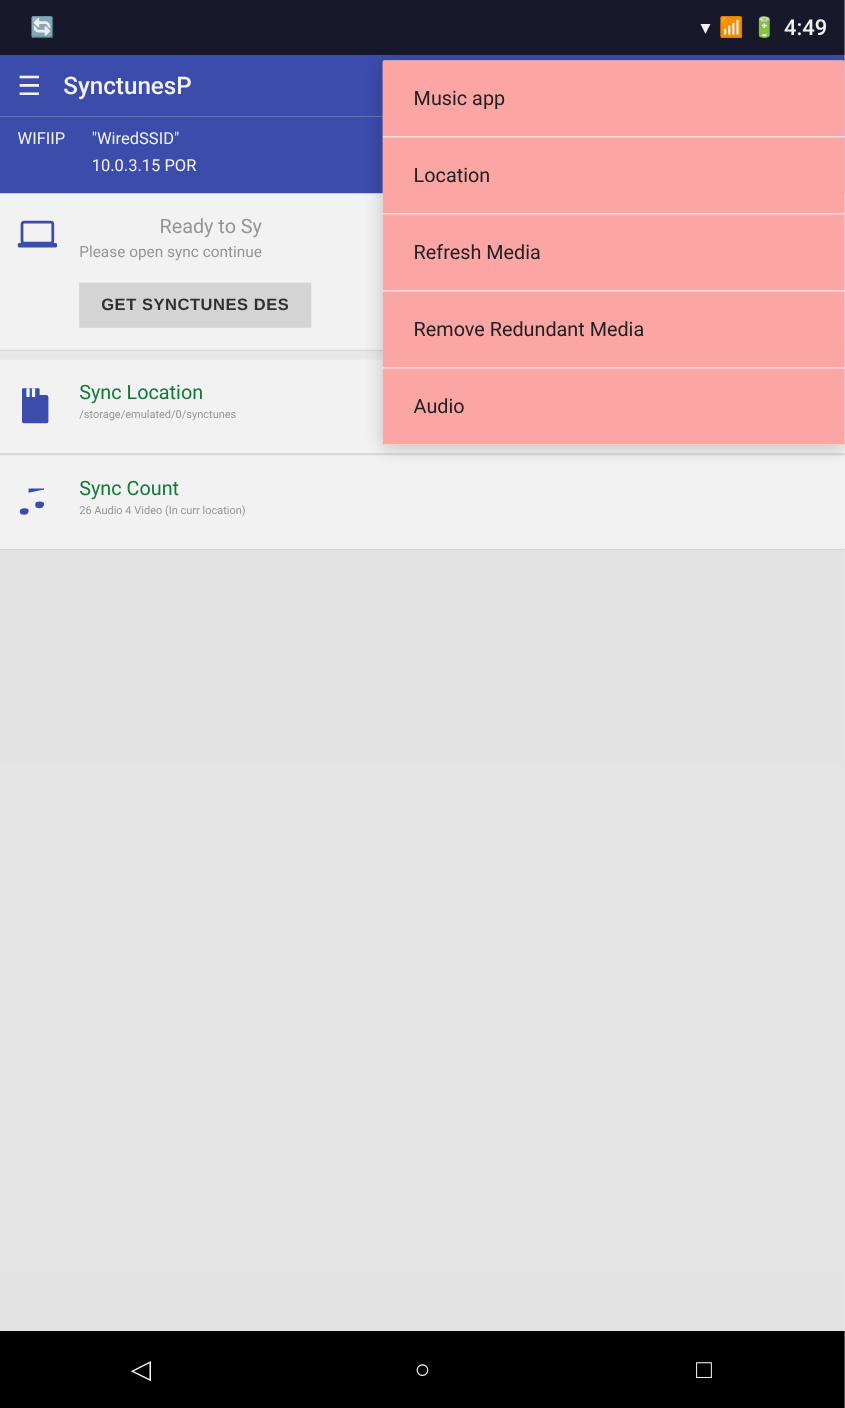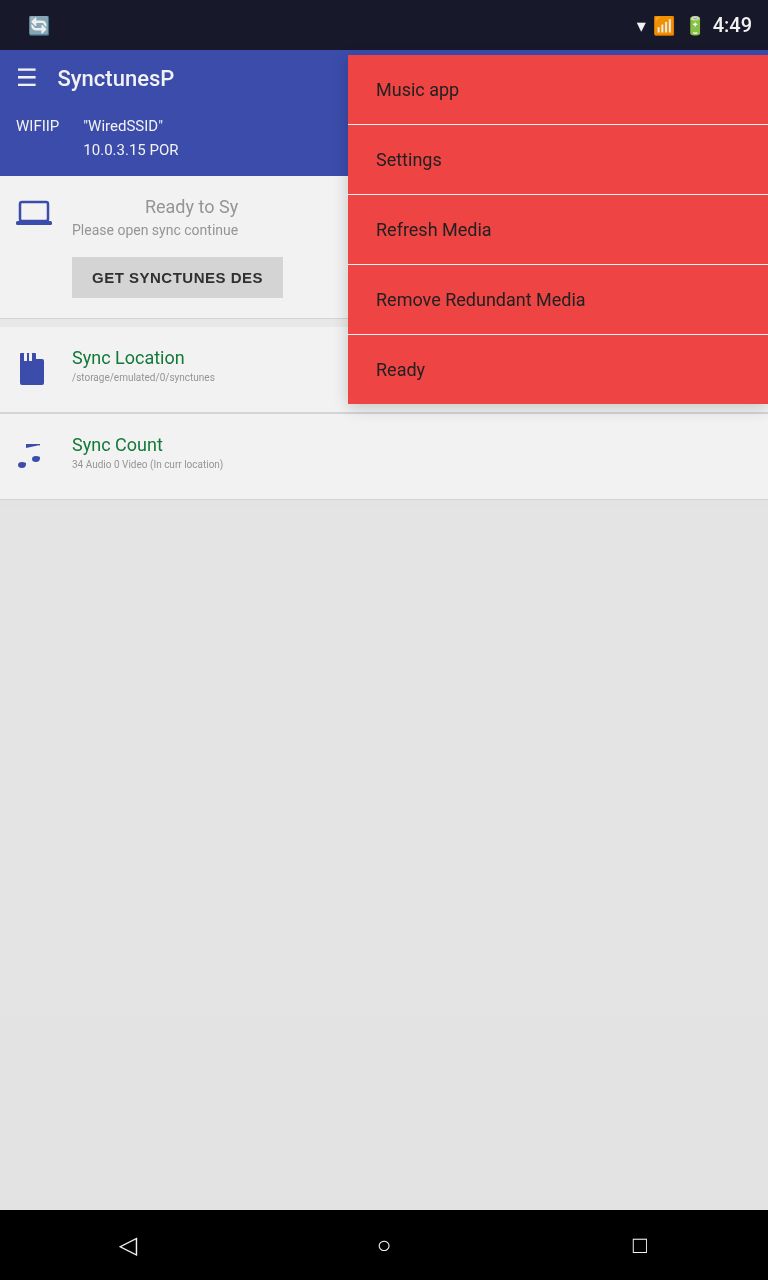--- a/index.html
+++ b/index.html
@@ -206,21 +206,21 @@
       z-index: 20;
       border-radius: 2px;
     }
     .dropdown-item {
       padding: 24px 28px;
       font-size: 18px;
       color: #212121;
       cursor: pointer;
       border-bottom: 1px solid #f5f5f5;
       display: block;
-      background: #ef4444;
+      background: #fca5a5;
     }
     .dropdown-item:last-child {
       border-bottom: none;
     }
   </style>
 </head>
 <body>
 
 <div class="status-bar">
   <div class="status-bar-icons">
@@ -292,33 +292,33 @@
   <div style="height:1px; background:#e0e0e0;"></div>
 
   <div class="section-row">
     <span class="section-icon">
       <svg width="28" height="34" viewBox="0 0 28 34" fill="#3f51b5">
         <path d="M10 6 L10 26 Q10 30 6 30 Q2 30 2 27 Q2 24 6 24 Q8 24 10 25 L10 10 L24 7 L24 20 Q24 24 20 24 Q16 24 16 21 Q16 18 20 18 Q22 18 24 19 L24 6 Z" fill="#3f51b5"></path>
       </svg>
     </span>
     <div>
       <div class="section-title">Sync Count</div>
-      <div class="section-desc">34 Audio 0 Video (In curr location)</div>
+      <div class="section-desc">26 Audio 4 Video (In curr location)</div>
     </div>
   </div>
 
 </div>
 
 <div class="overlay"></div>
 
 <div class="dropdown-menu">
   <div class="dropdown-item">Music app</div>
-  <div class="dropdown-item">Settings</div>
+  <div class="dropdown-item">Location</div>
   <div class="dropdown-item">Refresh Media</div>
   <div class="dropdown-item">Remove Redundant Media</div>
-  <div class="dropdown-item">Ready</div>
+  <div class="dropdown-item">Audio</div>
 </div>
 
 <div class="bottom-nav">
   <span class="nav-btn">◁</span>
   <span class="nav-btn">○</span>
   <span class="nav-btn">□</span>
 </div>
 
 </body></html>

